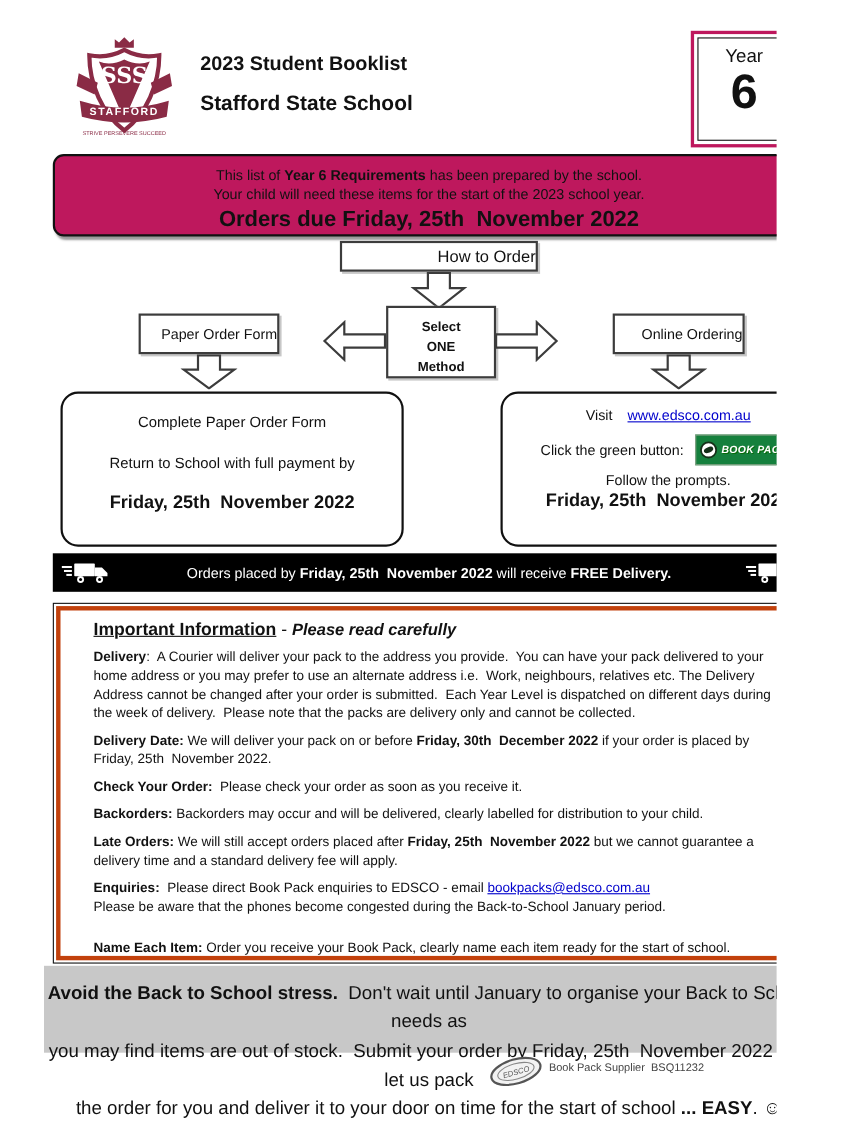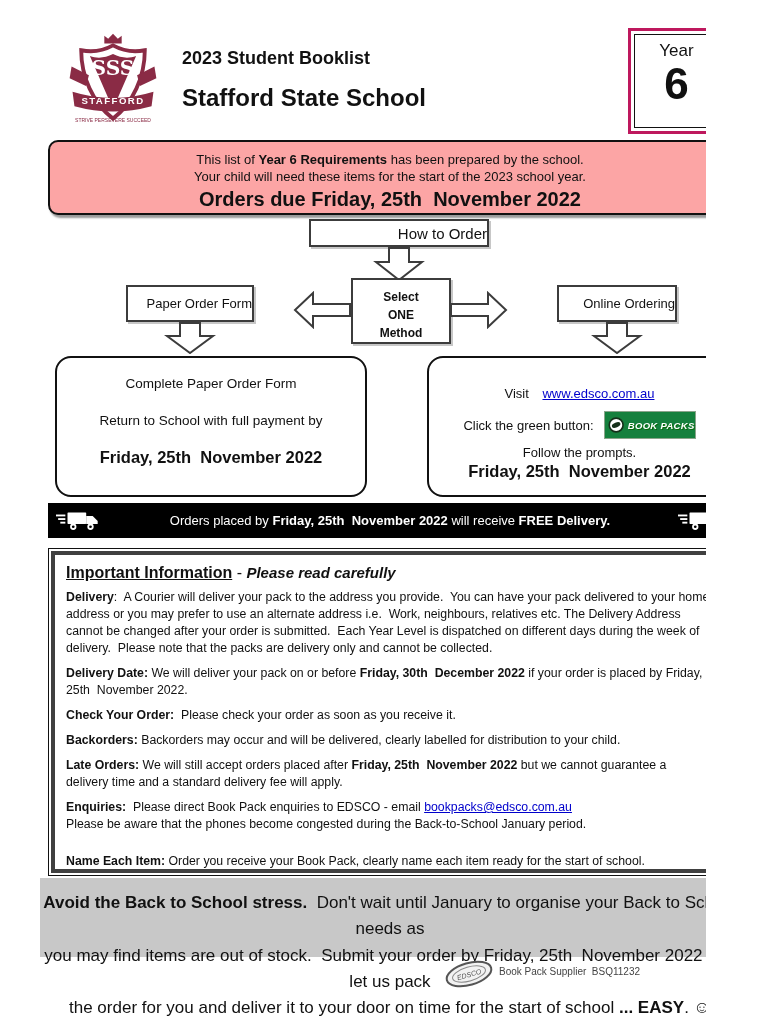--- a/index.html
+++ b/index.html
@@ -6,66 +6,66 @@
   *{box-sizing:border-box;}
   .page{position:relative;width:706px;height:1024px;background:#fff;
         font-family:"Liberation Sans","DejaVu Sans",sans-serif;color:#111;overflow:hidden;}
   .b{font-weight:bold;}
   .doc-link{color:#0000cc;text-decoration:underline;cursor:pointer;}
   .rich{white-space:pre-wrap;}
 
   
   .crest{position:absolute;left:60px;top:28px;width:106px;height:110px;}
   .title1{position:absolute;left:182px;top:48px;font-size:18px;font-weight:bold;}
-  .title2{position:absolute;left:182px;top:84px;font-size:24px;font-weight:bold;}
+  .title2{position:absolute;left:182px;top:84px;font-size:19px;font-weight:bold;}
   .year-box{position:absolute;left:628px;top:28px;width:97px;height:106px;border:3px solid #be185d;padding:3px;background:#fff;}
   .year-inner{width:100%;height:100%;border:1px solid #111;display:flex;flex-direction:column;align-items:center;justify-content:flex-start;padding-top:6px;}
   .year-label{font-size:17px;}
   .year-value{font-size:44px;font-weight:bold;line-height:1.05;}
 
   
   .notice-box{position:absolute;left:48px;top:140px;width:684px;height:75px;border:2px solid #111;
-              border-radius:10px;background:#fca5a5;text-align:center;padding-top:9px;box-shadow:2px 3px 2px #9a9a9a;}
+              border-radius:10px;background:#be185d;text-align:center;padding-top:9px;box-shadow:2px 3px 2px #9a9a9a;}
   .notice-line{font-size:13px;line-height:17px;}
   .notice-due{font-size:20px;font-weight:bold;margin-top:3px;}
 
   
   .fbox{position:absolute;border:2px solid #3c3c3c;background:#fff;display:flex;align-items:center;justify-content:flex-end;
         box-shadow:2px 2px 0 rgba(0,0,0,.22);}
   .how-box{left:309px;top:219px;width:180px;height:28px;font-size:15px;}
   .select-box{left:351px;top:278px;width:100px;height:66px;flex-direction:column;font-weight:bold;font-size:12px;line-height:18px;}
   .paper-box{left:126px;top:285px;width:128px;height:37px;font-size:13px;}
   .online-box{left:557px;top:285px;width:120px;height:37px;font-size:13px;}
   .fl-arrow{position:absolute;}
 
   
   .method{position:absolute;top:356px;height:141px;border:2px solid #111;border-radius:16px;background:#fff;text-align:center;}
   .method-paper{left:55px;width:312px;padding-top:18px;}
-  .method-online{left:427px;width:305px;padding-top:28px;}
+  .method-online{left:455px;width:305px;padding-top:12px;}
   .m-line{font-size:13.5px;}
   .m-line+.m-line{margin-top:22px;}
   .m-date{font-size:16.5px;font-weight:bold;margin-top:20px;}
   .o-line{font-size:13px;}
   .btn-row{margin-top:10px;display:flex;align-items:center;justify-content:center;height:28px;}
   .green-btn{display:inline-flex;align-items:center;gap:4px;background:#15803d;border:1px solid #8aa48a;
              width:92px;height:28px;margin-left:10px;padding-left:3px;cursor:pointer;}
   .green-btn-text{color:#fff;font-weight:bold;font-style:italic;font-size:9.5px;letter-spacing:.3px;
                   text-shadow:1px 1px 0 #0a6a0a;white-space:nowrap;}
   .o-follow{margin-top:6px;}
   .o-submit{margin-top:2px;}
   .o-date{font-size:16.5px;font-weight:bold;margin-top:2px;}
 
   
   .banner{position:absolute;left:48px;top:503px;width:684px;height:35px;background:#000;color:#fff;
           display:flex;align-items:center;justify-content:space-between;padding:0 8px;}
   .banner-text{flex:1;text-align:center;font-size:13px;}
 
   
   .important-outer{position:absolute;left:48px;top:548px;width:684px;height:328px;border:1px solid #111;padding:2px;background:#fff;}
-  .important-inner{width:100%;height:100%;border:4px solid #404040;padding:9px 13px 0 11px;}
+  .important-inner{width:100%;height:100%;border:4px solid #c2410c;padding:9px 13px 0 30px;}
   .imp-heading{font-size:16px;margin-bottom:7px;}
   .imp-title{font-weight:bold;text-decoration:underline;}
   .imp-sub{font-weight:bold;font-style:italic;font-size:15px;}
   .para{font-size:12.3px;line-height:17px;margin-bottom:8px;white-space:pre-wrap;}
   .para.spaced{padding-top:12px;}
 
   
   .stress-box{position:absolute;left:40px;top:878px;width:700px;height:79px;background:#c8c8c8;
               text-align:center;font-size:17px;line-height:1.55;padding-top:12px;white-space:pre-wrap;}
 

